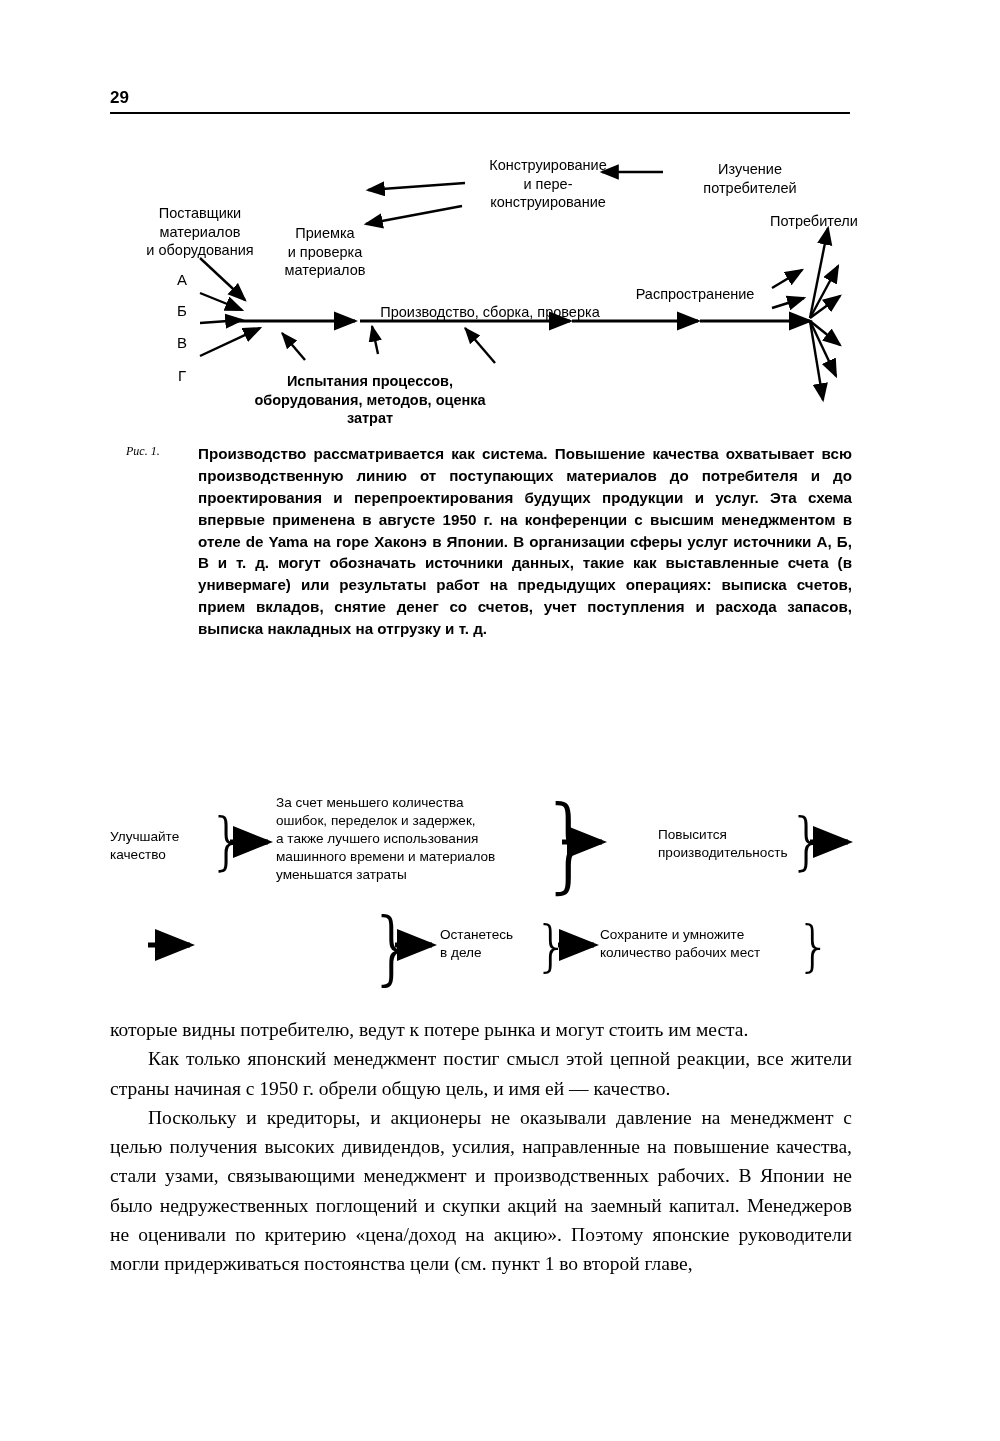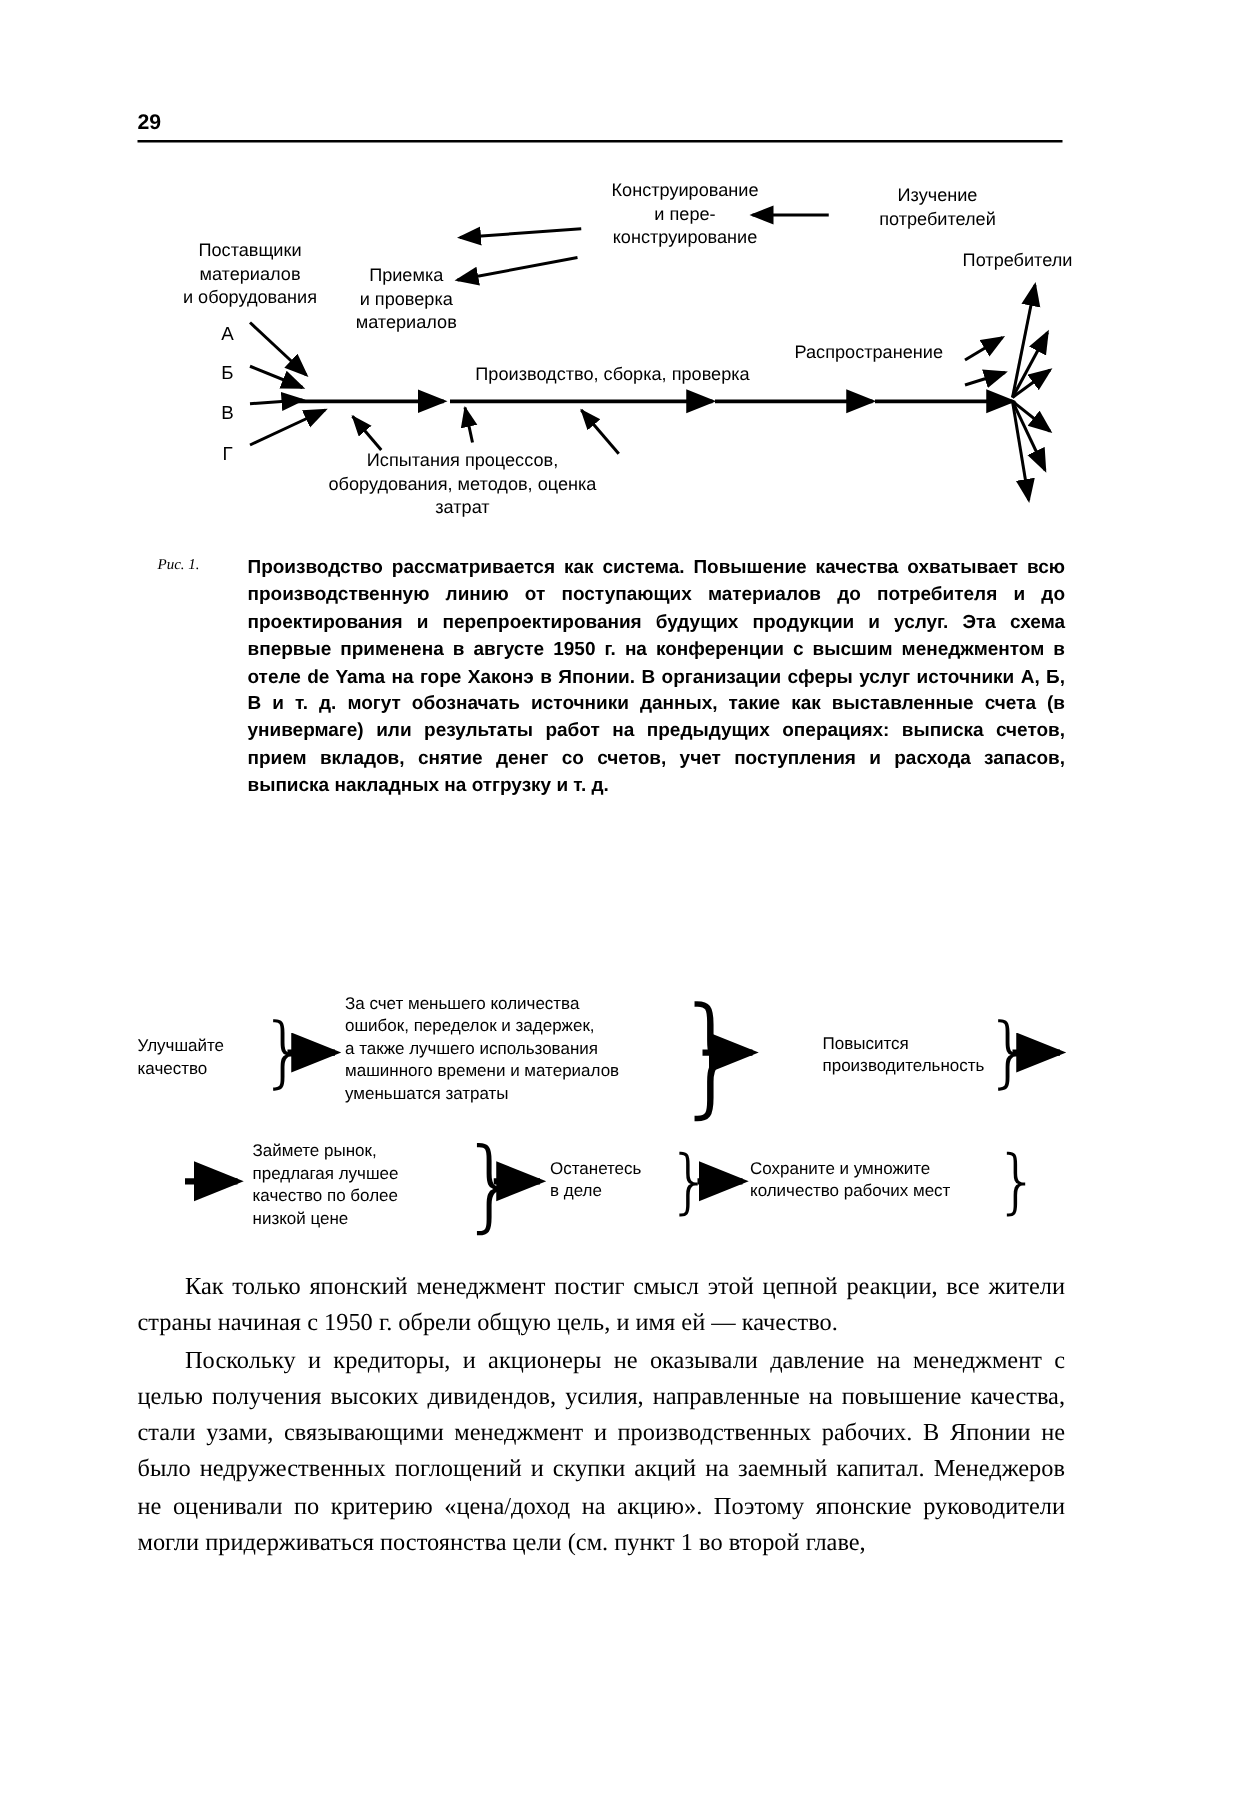--- a/index.html
+++ b/index.html
@@ -66,29 +66,30 @@
     width: 740px;
     height: 310px;
     font-family: "Liberation Sans", sans-serif;
     font-size: 14.5px;
     line-height: 1.28;
   }
   .figure1 .lbl {
     position: absolute;
     text-align: center;
     white-space: pre-line;
+    margin-top: 12px;
   }
   .f1-konstr   { left: 348px; top: 16px;  width: 180px; }
   .f1-izuch    { left: 560px; top: 20px;  width: 160px; }
   .f1-postav   { left: 10px;  top: 64px;  width: 160px; }
   .f1-priem    { left: 150px; top: 84px;  width: 130px; }
   .f1-potreb   { left: 624px; top: 72px;  width: 160px; }
   .f1-raspr    { left: 495px; top: 145px; width: 180px; }
   .f1-proizv   { left: 230px; top: 163x;  top: 163px; width: 300px; text-align: left;}
-  .f1-isp      { left: 110px; top: 232px; width: 300px; }
+  .f1-isp      { left: 110px; top: 232px; width: 300px; font-weight: bold; }
   .f1-a { left: 62px;  top: 130px; width: 20px; font-size: 15px;}
   .f1-b { left: 62px;  top: 161px; width: 20px; font-size: 15px;}
   .f1-v { left: 62px;  top: 193px; width: 20px; font-size: 15px;}
   .f1-g { left: 62px;  top: 226px; width: 20px; font-size: 15px;}
 
   
   .caption {
     position: absolute;
     left: 110px;
     top: 443px;
@@ -275,28 +276,25 @@
 
     <div class="blk f2-uluch">Улучшайте
 качество</div>
     <div class="blk f2-zasch">За счет меньшего количества
 ошибок, переделок и задержек,
 а также лучшего использования
 машинного времени и материалов
 уменьшатся затраты</div>
     <div class="blk f2-povys">Повысится
 производительность</div>
-    <div class="blk f2-zaim">Займете рынок,
-предлагая лучшее
-качество по более
-низкой цене</div>
     <div class="blk f2-ost">Останетесь
 в деле</div>
     <div class="blk f2-sohr">Сохраните и умножите
 количество рабочих мест</div>
   </div>
 
   <div class="bodytext para-b">
+    <p style="text-indent:0;">которые видны потребителю, ведут к потере рынка и могут стоить им места.</p>
     <p>Как только японский менеджмент постиг смысл этой цепной реакции, все жители страны начиная с 1950 г. обрели общую цель, и имя ей — качество.</p>
     <p>Поскольку и кредиторы, и акционеры не оказывали давление на менеджмент с целью получения высоких дивидендов, усилия, направленные на повышение качества, стали узами, связывающими менеджмент и производственных рабочих. В Японии не было недружественных поглощений и скупки акций на заемный капитал. Менеджеров не оценивали по критерию «цена/доход на акцию». Поэтому японские руководители могли придерживаться постоянства цели (см. пункт 1 во второй главе,</p>
   </div>
 
 </div>
 
 </body></html>

